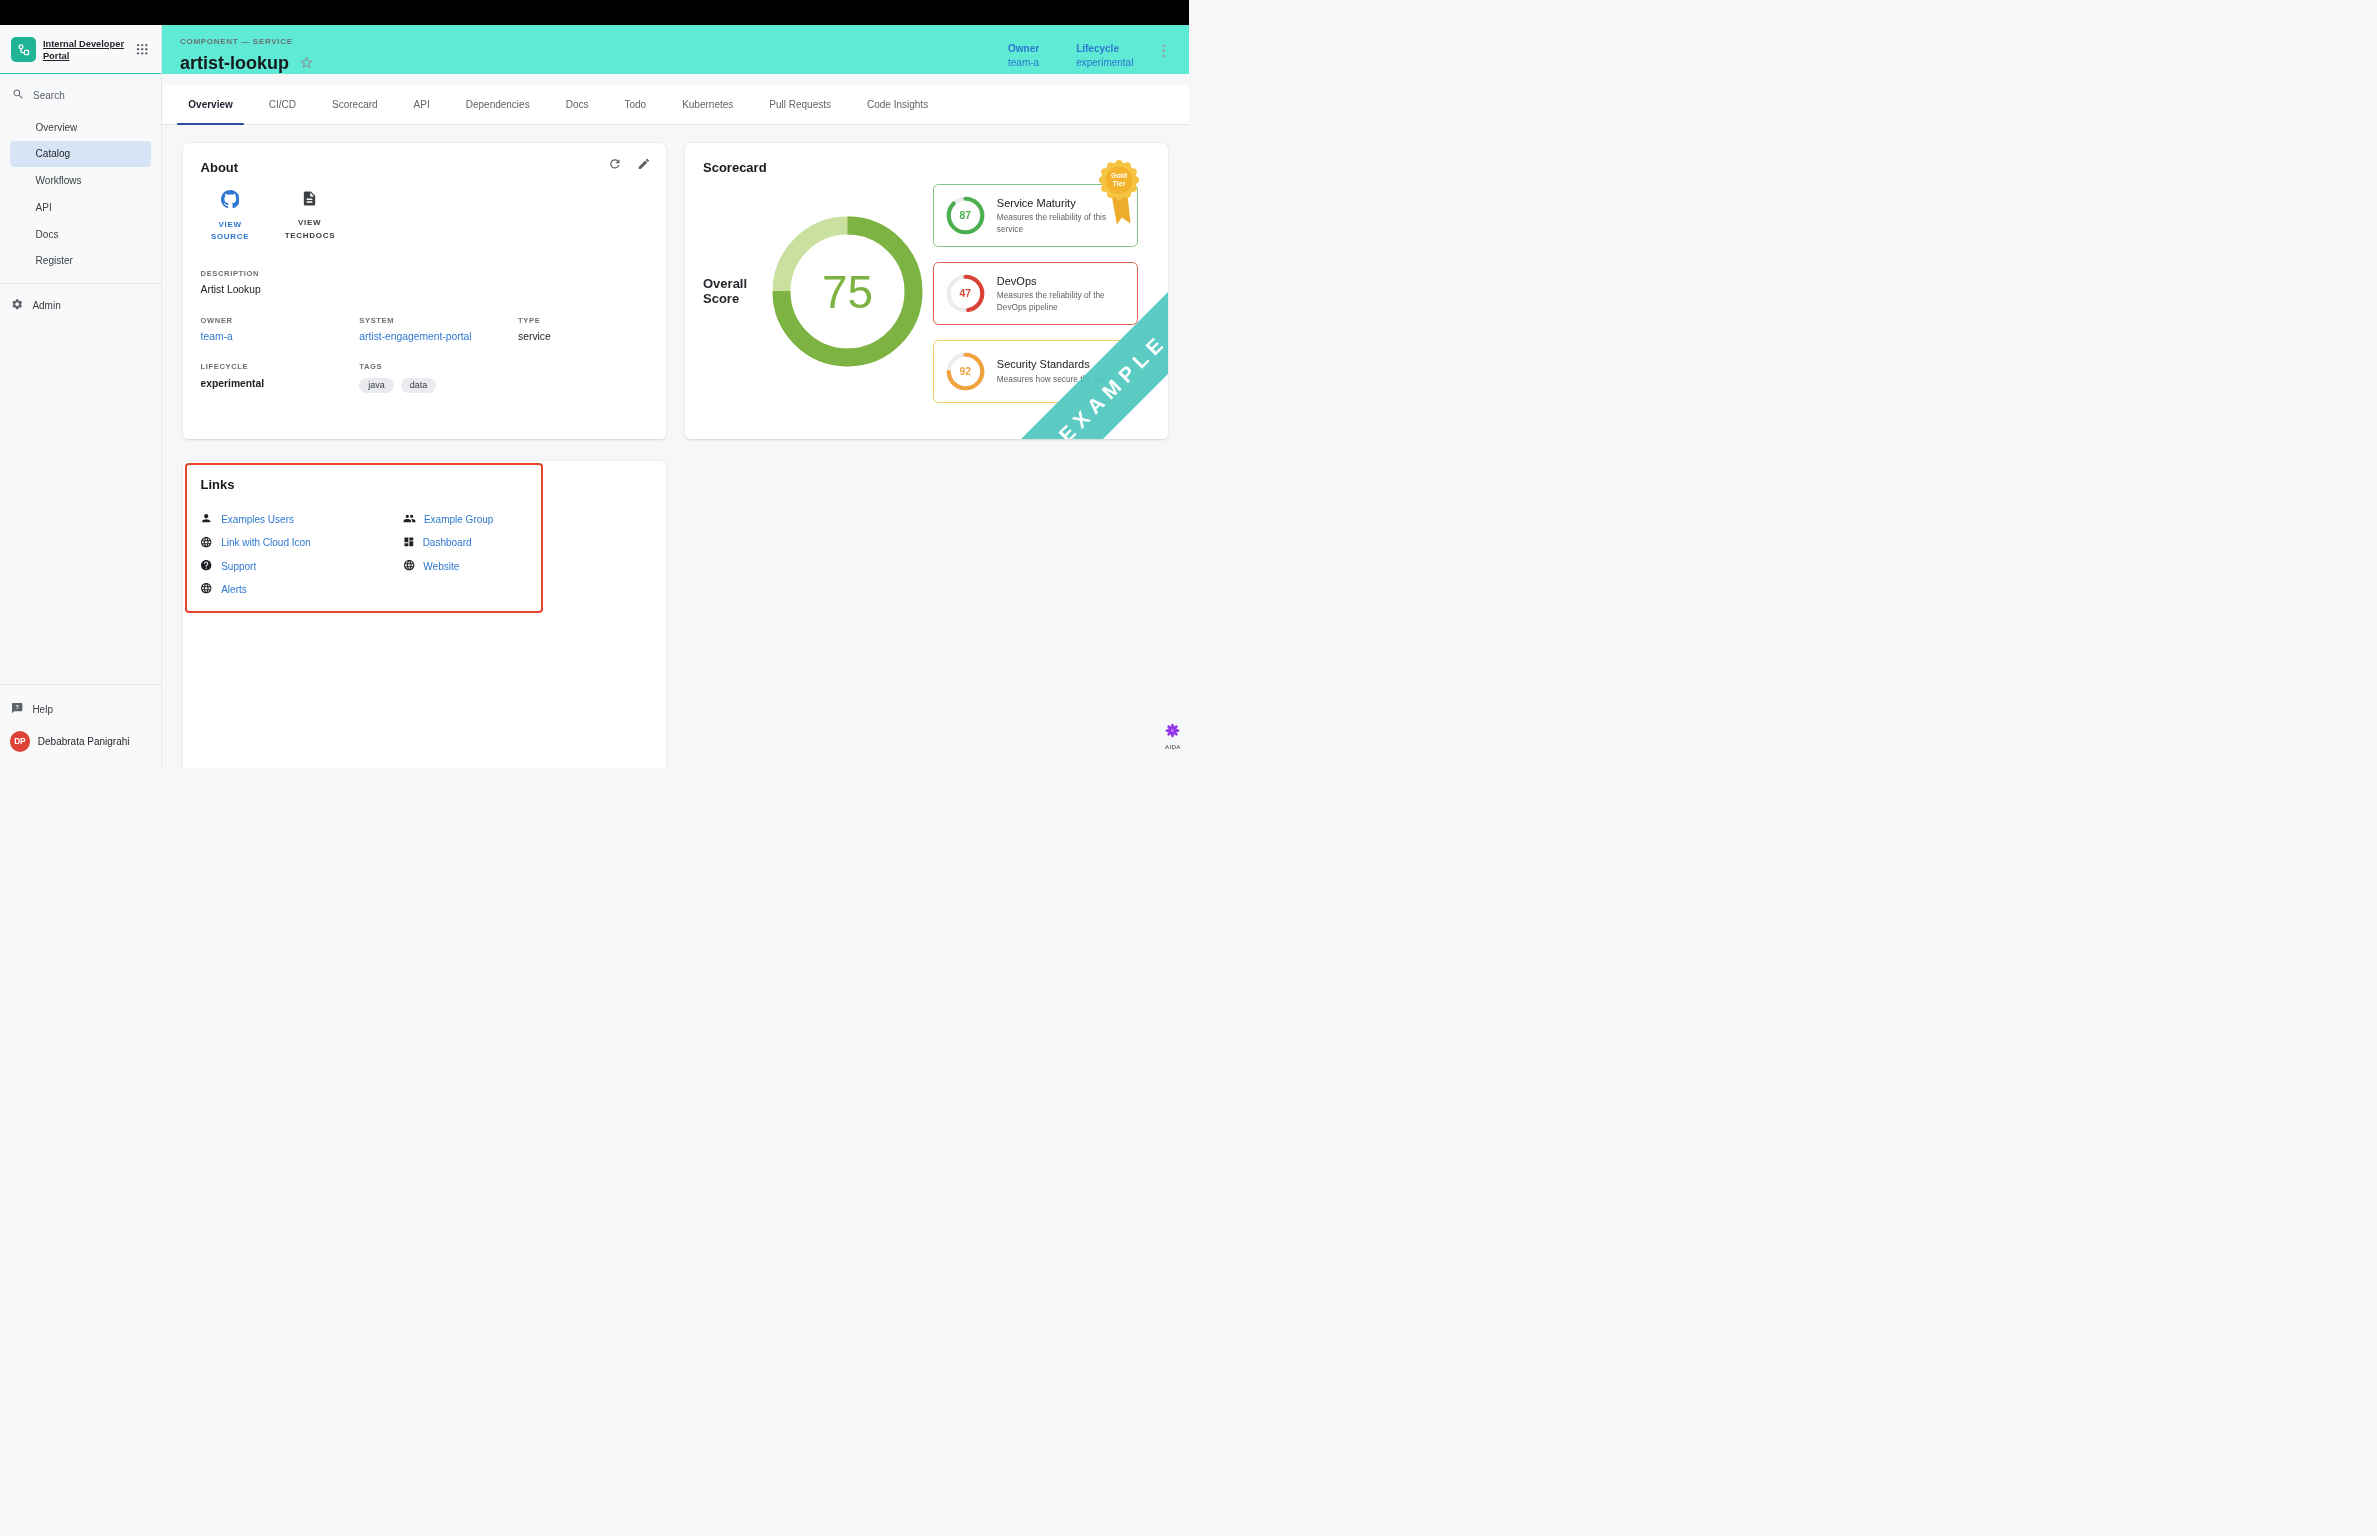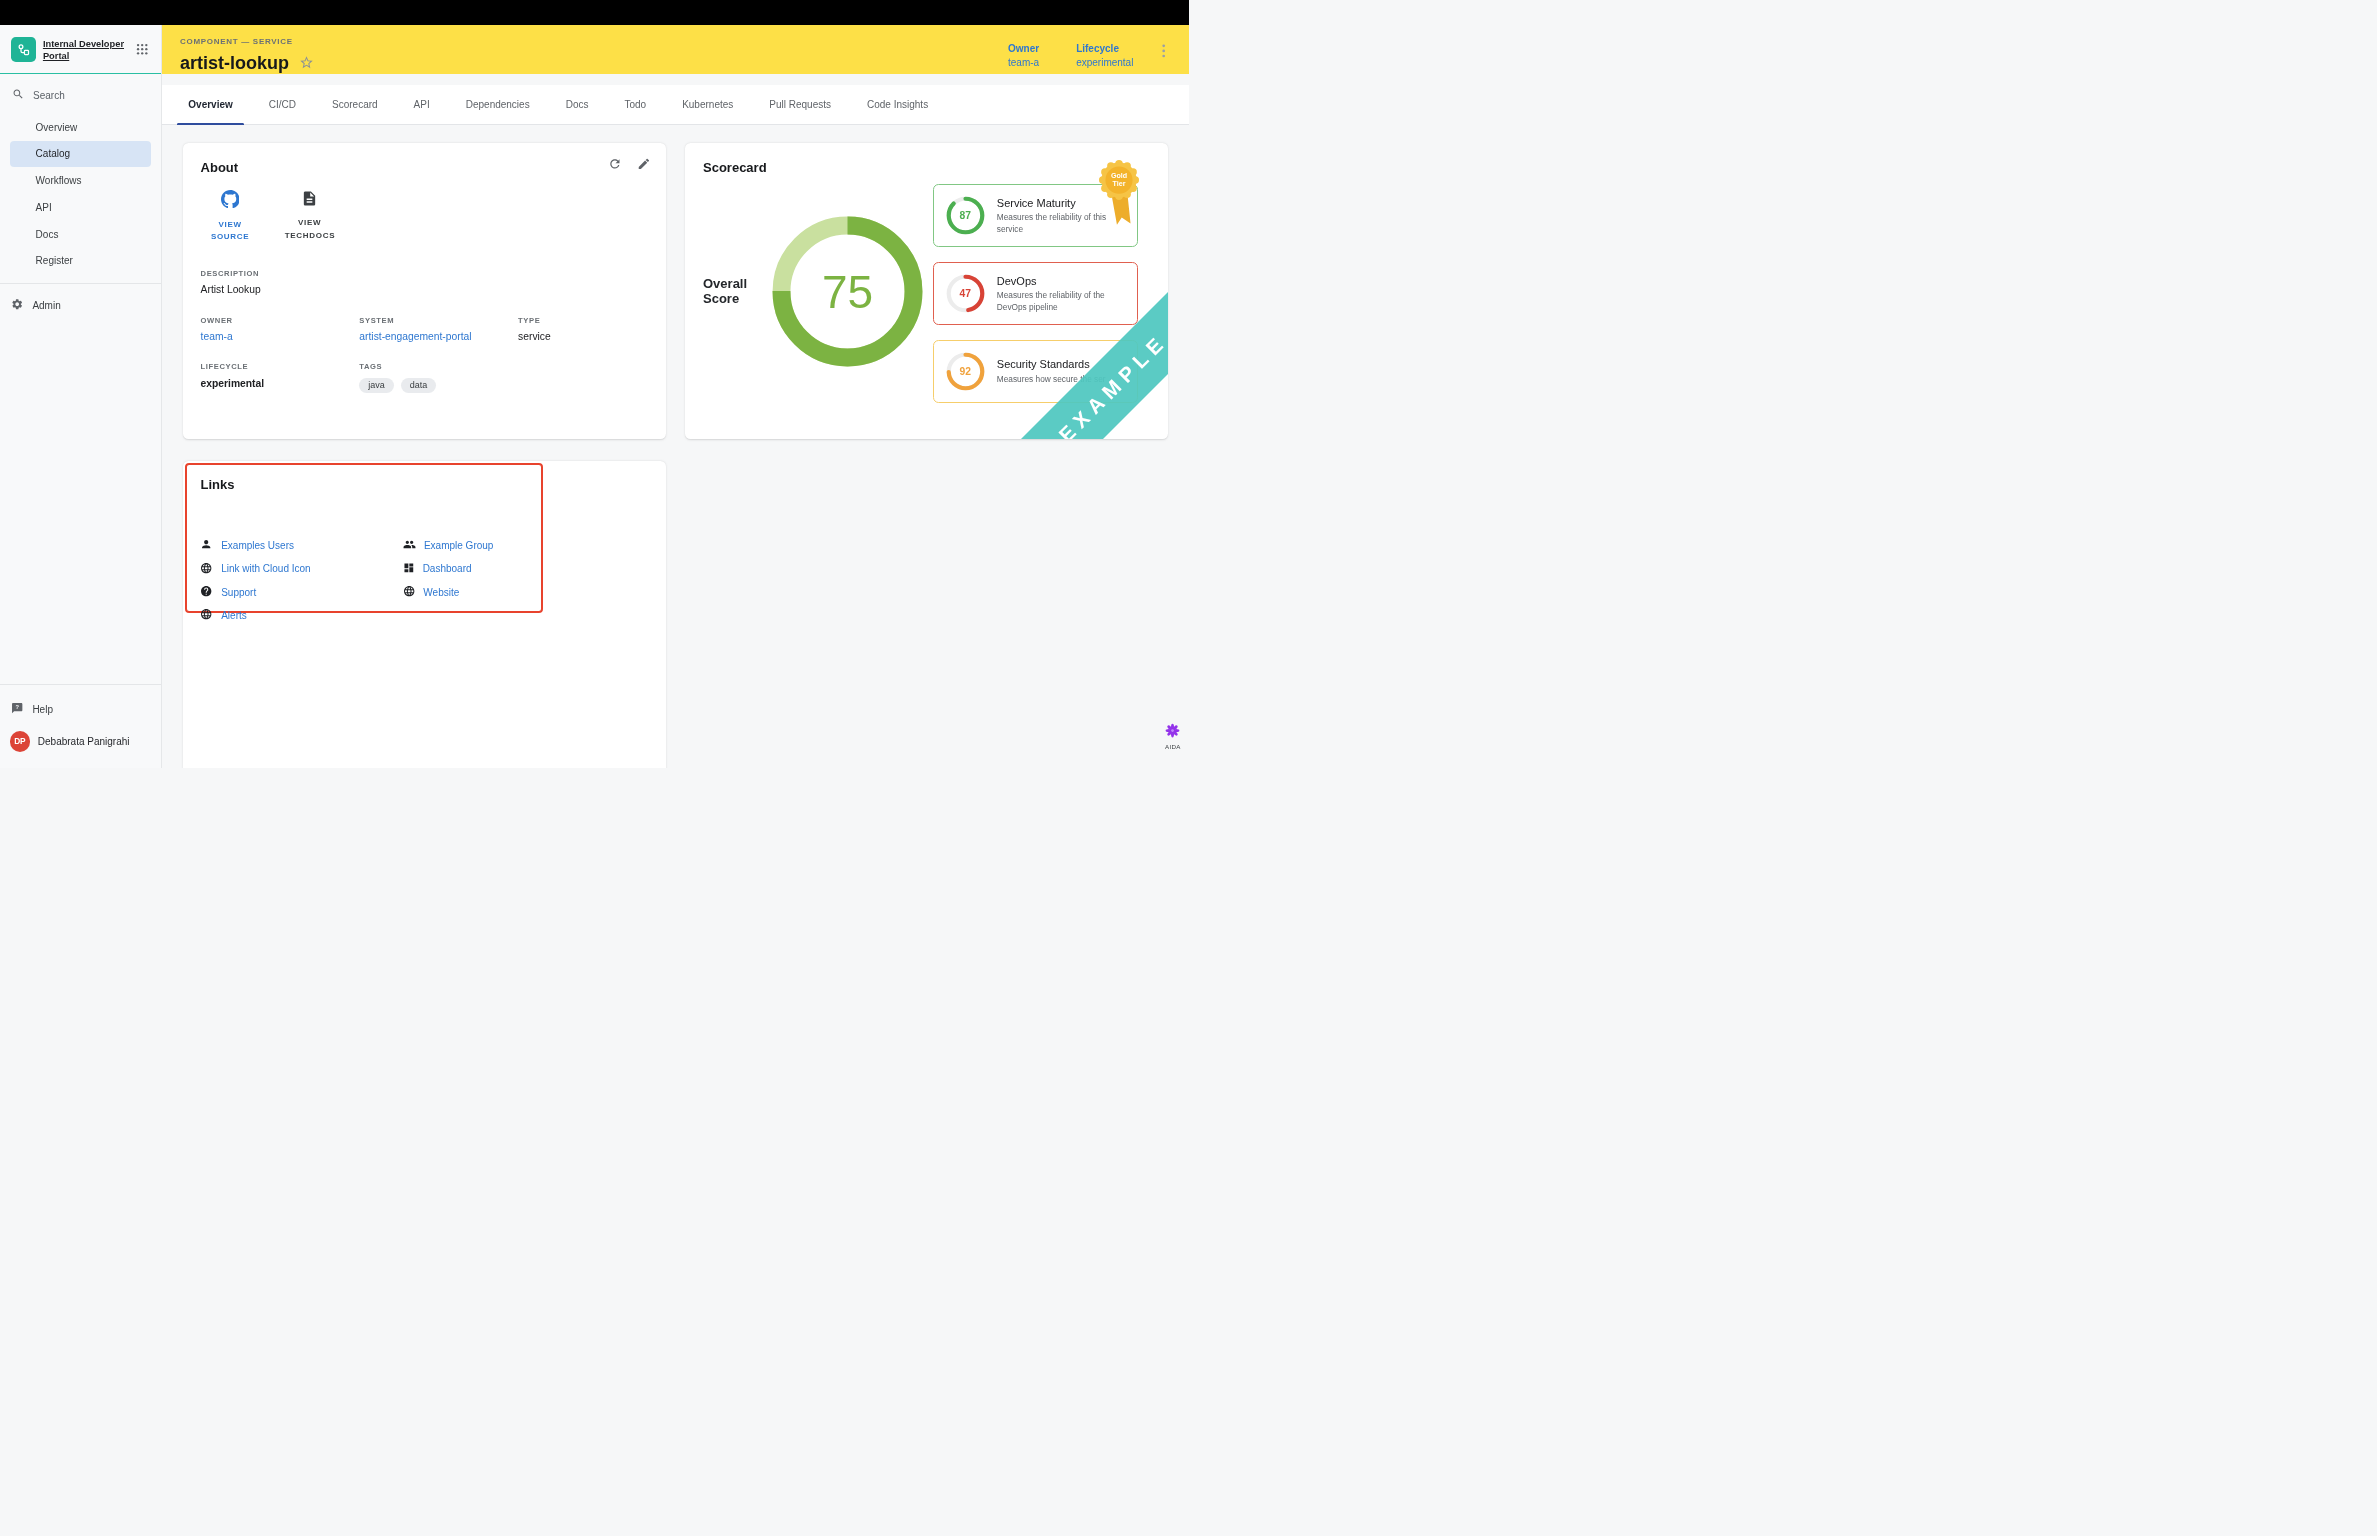--- a/index.html
+++ b/index.html
@@ -28,21 +28,21 @@
   .side-divider { height:0.7px; background:#E4E6E8; margin:8.3px 0; }
   .admin-row { display:flex; align-items:center; gap:9px; padding:6.2px 11px; font-size:10px; color:#3C4043; }
   .sidebar-bottom { margin-top:auto; padding-bottom:6.9px; }
   .help-row { display:flex; align-items:center; gap:9px; padding:9px 11px; font-size:10px; color:#3C4043; }
   .user-row { display:flex; align-items:center; gap:7.6px; padding:5.5px 9.6px 9.6px; }
   .avatar { width:20.6px; height:20.6px; border-radius:50%; background:#DC4437; color:#fff; font-size:8.3px; font-weight:700; display:flex; align-items:center; justify-content:center; flex:none; }
   .user-name { font-size:10px; color:#1F2125; }
 
   
   main { flex:1; display:flex; flex-direction:column; min-width:0; background:#F6F7F8; }
-  .page-header { background:#fde047; display:flex; justify-content:space-between; align-items:flex-start; padding:12.4px 20.6px 0 18px; }
+  .page-header { background:#5eead4; display:flex; justify-content:space-between; align-items:flex-start; padding:12.4px 20.6px 0 18px; }
   .breadcrumb { font-size:8px; letter-spacing:0.7px; color:#6B7075; font-weight:600; }
   .title-row { display:flex; align-items:center; gap:9.6px; margin-top:6.2px; }
   .page-title { font-size:18px; font-weight:700; color:#17191C; }
   .header-right { display:flex; align-items:flex-start; gap:37px; padding-top:5.5px; }
   .meta-label { font-size:10px; font-weight:700; color:#2E77D0; }
   .meta-value { font-size:10px; color:#2E77D0; margin-top:3.4px; }
   .kebab { padding:1.4px 2.8px; margin-left:-11px; }
 
   .tabs { background:#fff; display:flex; align-items:stretch; padding:0 8.3px; border-bottom:0.7px solid #E3E5E8; margin-top:11px; }
   .tab { padding:14.4px 18px; font-size:10px; font-weight:500; color:#5F6368; position:relative; white-space:nowrap; }
@@ -94,21 +94,21 @@
   
   .relations-card { height:330px; padding:16.5px 18px; position:relative; }
   .relations-chip { position:absolute; top:180px; left:50%; transform:translateX(-50%);
     display:flex; align-items:center; gap:6.9px; background:#F0A93C; color:#fff;
     font-size:10.3px; font-weight:700; padding:6.2px 13.8px; border-radius:13.8px; box-shadow:0 0.7px 2.1px rgba(0,0,0,.25); white-space:nowrap; }
 
   
   .links-card { height:330px; position:relative; }
   .links-highlight { position:absolute; top:2.1px; left:2.1px; width:358px; height:150px;
     border:2.8px solid #E8432D; border-radius:4.1px; padding:11.7px 13.8px; }
-  .links-grid { display:grid; grid-template-columns:1.45fr 1fr; margin-top:46px;gap:22px; }
+  .links-grid { display:grid; grid-template-columns:1.45fr 1fr; margin-top:20px;gap:22px; }
   .links-col { display:flex; flex-direction:column; gap:9px; }
   .link-item { display:flex; align-items:center; gap:8.3px; font-size:10px; color:#2E77D0; }
   .link-item svg { flex:none; }
 
   
   .aida { position:absolute; right:8.3px; bottom:18px; display:flex; flex-direction:column; align-items:center; gap:2.8px; z-index:10; }
   .aida-label { font-size:6.2px; color:#3C4043; letter-spacing:0.3px; }
 </style>
 </head>
 <body>

